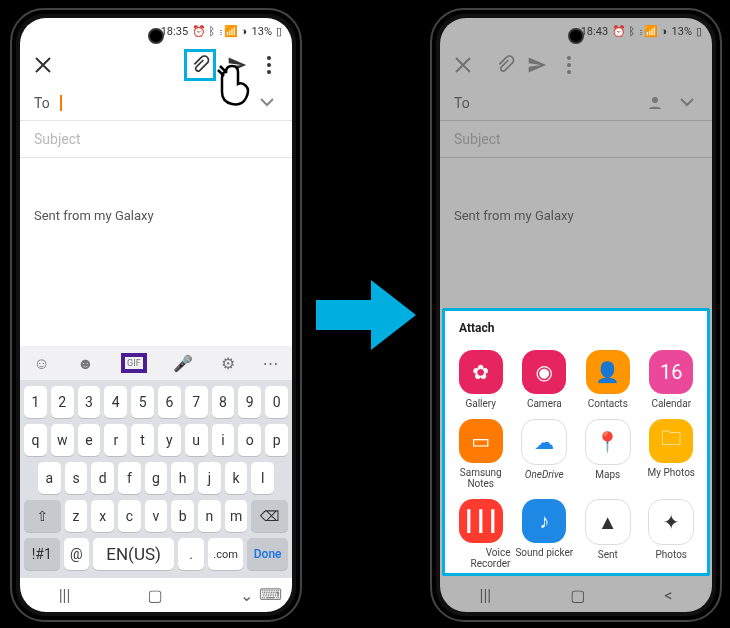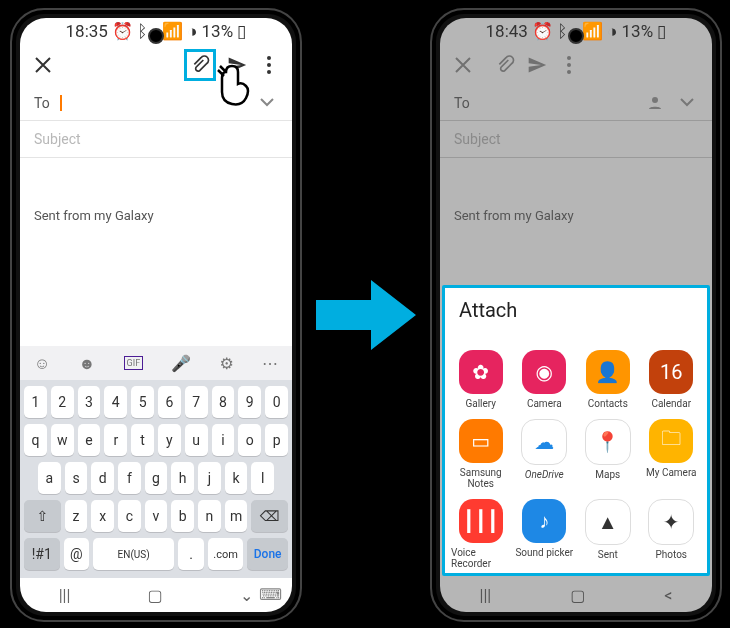--- a/index.html
+++ b/index.html
@@ -2,21 +2,21 @@
 <html><head>
 <meta charset="utf-8">
 <style>
   body{margin:0;background:#000;font-family:Roboto,Arial,sans-serif;width:730px;height:628px;position:relative}
   .phone{position:absolute;width:288px;height:610px;background:#111;border-radius:34px;border:2px solid #444;box-shadow:0 0 0 4px #000 inset}
   .phone.left{left:10px;top:8px}
   .phone.right{left:430px;top:8px}
   .screen{position:absolute;left:8px;right:8px;top:8px;bottom:8px;background:#fff;border-radius:26px;overflow:hidden;display:flex;flex-direction:column}
   .phone.right .screen{background:#b6b6b6}
   .cam{position:absolute;top:18px;left:50%;transform:translateX(-50%);width:12px;height:12px;background:#000;border-radius:50%;border:2px solid #333;z-index:5}
-  .statusbar{height:26px;display:flex;align-items:center;justify-content:center;padding:0 10px;font-size:17px;color:#333}
+  .statusbar{height:26px;display:flex;align-items:center;justify-content:flex-end;padding:0 10px;font-size:11px;color:#333}
   .phone.right .statusbar{color:#333}
   .sb-left,.sb-right{display:flex;align-items:center;gap:4px}
   .header{height:42px;display:flex;align-items:center;padding:0 12px;gap:10px}
   .header .sp{flex:1}
   .icon{width:22px;height:22px;display:flex;align-items:center;justify-content:center}
   .hl{border:3px solid #00aee0;padding:2px}
   .row-to{display:flex;align-items:center;padding:6px 14px;border-bottom:1px solid #e4e4e4;font-size:14px;color:#555;gap:10px}
   .row-to .cursor{width:2px;height:16px;background:#ff7a00}
   .row-subj{padding:10px 14px;border-bottom:1px solid #e4e4e4;font-size:14px;color:#b8b8b8}
   .body{flex:1;padding:50px 14px 0;font-size:13px;color:#555}
@@ -24,21 +24,21 @@
   .kb{background:#dcdfe4;padding:6px 4px 2px}
   .krow{display:flex;gap:4px;margin-bottom:6px}
   .key{flex:1;height:32px;background:#fff;border-radius:5px;display:flex;align-items:center;justify-content:center;font-size:14px;color:#333;box-shadow:0 1px 0 rgba(0,0,0,.15)}
   .key.dark{background:#c6cacf}
   .key.done{background:#c6cacf;color:#1a73e8;font-weight:500}
   .navbar{height:34px;display:flex;align-items:center;justify-content:space-around;color:#666}
   .phone.right .navbar{color:#ddd;background:#1a1a1a}
   
   .dim{flex:1}
   .sheet{background:#fff;border:3px solid #00aee0;border-radius:2px;padding:10px 6px 4px;margin:0 2px 2px}
-  .sheet h3{margin:0 0 28px 8px;font-size:20px;font-weight:400;color:#222}
+  .sheet h3{margin:0 0 15px 8px;font-size:12px;font-weight:700;color:#222}
   .grid{display:grid;grid-template-columns:repeat(4,1fr);gap:10px 4px}
   .app{display:flex;flex-direction:column;align-items:center;font-size:10px;color:#444;gap:4px}
   .appicon{width:44px;height:44px;border-radius:14px;display:flex;align-items:center;justify-content:center;font-size:20px;color:#fff}
   .arrow{position:absolute;left:316px;top:280px;color:#00aee0}
   .hand{position:absolute;left:200px;top:52px;z-index:10}
   
   .rh-header{height:42px;display:flex;align-items:center;padding:0 12px;gap:10px}
   .rh-header .icon svg{opacity:.6}
   .r-to{display:flex;align-items:center;padding:6px 14px;border-bottom:1px solid #9a9a9a;font-size:14px;color:#555;gap:10px}
   .r-to .sp{flex:1}
@@ -97,21 +97,21 @@
             <path d="M1 1l6 6 6-6" stroke="#888" stroke-width="2" fill="none"></path>
           </svg>
         </span>
     </div>
     <div class="row-subj"><span>Subject</span></div>
     <div class="body"><span>Sent from my Galaxy</span></div>
 
     <div class="kb-strip">
       <span>☺</span>
       <span>☻</span>
-      <span style="font-size:9px;border:1px solid #4c1d95;padding:1px 2px">GIF</span>
+      <span style="font-size:9px;border:4px solid #4c1d95;padding:1px 2px">GIF</span>
       <span>🎤</span>
       <span>⚙</span>
       <span>⋯</span>
     </div>
     <div class="kb">
       <div class="krow" id="kr1">
           <div class="key">1</div>
           <div class="key">2</div>
           <div class="key">3</div>
           <div class="key">4</div>
@@ -154,21 +154,21 @@
             <div class="key" style="flex: 1 1 0%;">v</div>
             <div class="key" style="flex: 1 1 0%;">b</div>
             <div class="key" style="flex: 1 1 0%;">n</div>
             <div class="key" style="flex: 1 1 0%;">m</div>
           </div>
         <div class="key dark" style="flex:1.4">⌫</div>
       </div>
       <div class="krow">
         <div class="key dark" style="flex:1.4">!#1</div>
         <div class="key" style="flex:1">@</div>
-        <div class="key" style="flex:3.2;font-size:10px">EN(US)</div>
+        <div class="key" style="flex:3.2;font-size:17px">EN(US)</div>
         <div class="key" style="flex:1">.</div>
         <div class="key" style="flex:1.4;font-size:11px">.com</div>
         <div class="key done" style="flex:1.6;font-size:12px">Done</div>
       </div>
     </div>
     <div class="navbar">
       <span>|||</span>
       <span>▢</span>
       <span>⌄</span>
       <span class="kb-toggle">⌨</span>
@@ -255,42 +255,42 @@
           </div>
           <div class="app">
             <div class="appicon" style="background: rgb(230, 36, 95);">◉</div>
             <span style="text-align: center; line-height: 11px;">Camera</span>
           </div>
           <div class="app">
             <div class="appicon" style="background: rgb(255, 149, 0);">👤</div>
             <span style="text-align: center; line-height: 11px;">Contacts</span>
           </div>
           <div class="app">
-            <div class="appicon" style="background: #c2410c;">16</div>
+            <div class="appicon" style="background: #ec4899;">16</div>
             <span style="text-align: right; line-height: 11px;">Calendar</span>
           </div>
           <div class="app">
             <div class="appicon" style="background: rgb(255, 122, 0);">▭</div>
             <span style="text-align: center; line-height: 11px;">Samsung Notes</span>
           </div>
           <div class="app">
             <div class="appicon" style="background: rgb(255, 255, 255); color: rgb(30, 136, 229); border: 1px solid rgb(221, 221, 221);">☁</div>
             <span style="text-align: center; line-height: 11px; font-style: italic;">OneDrive</span>
           </div>
           <div class="app">
             <div class="appicon" style="background: rgb(255, 255, 255); color: rgb(51, 51, 51); border: 1px solid rgb(221, 221, 221);">📍</div>
             <span style="text-align: center; line-height: 11px;">Maps</span>
           </div>
           <div class="app">
             <div class="appicon" style="background: rgb(255, 180, 0);">🗀</div>
-            <span style="text-align: center; line-height: 11px;">My Camera</span>
+            <span style="text-align: center; line-height: 11px;">My Photos</span>
           </div>
           <div class="app">
             <div class="appicon" style="background: rgb(255, 59, 48);">┃┃┃</div>
-            <span style="text-align: left; line-height: 11px;">Voice Recorder</span>
+            <span style="text-align: right; line-height: 11px;">Voice Recorder</span>
           </div>
           <div class="app">
             <div class="appicon" style="background: rgb(30, 136, 229);">♪</div>
             <span style="text-align: center; line-height: 11px;">Sound picker</span>
           </div>
           <div class="app">
             <div class="appicon" style="background: rgb(255, 255, 255); color: rgb(51, 51, 51); border: 1px solid rgb(221, 221, 221);">▲</div>
             <span style="text-align: center; line-height: 11px;">Sent</span>
           </div>
           <div class="app">

